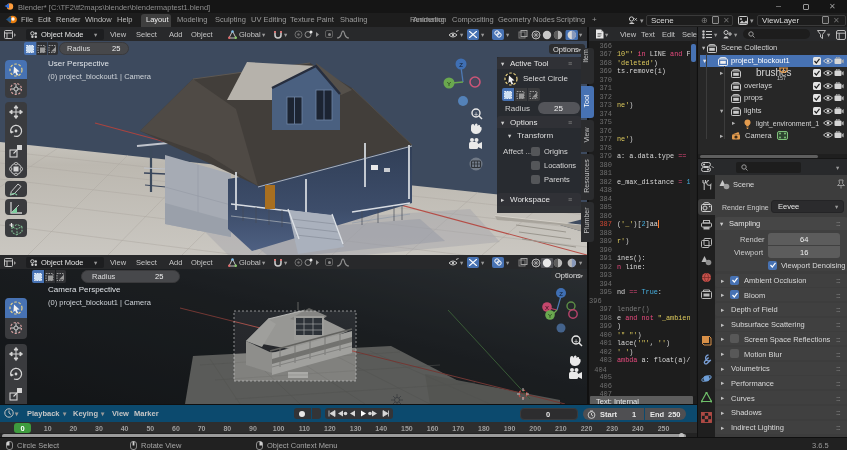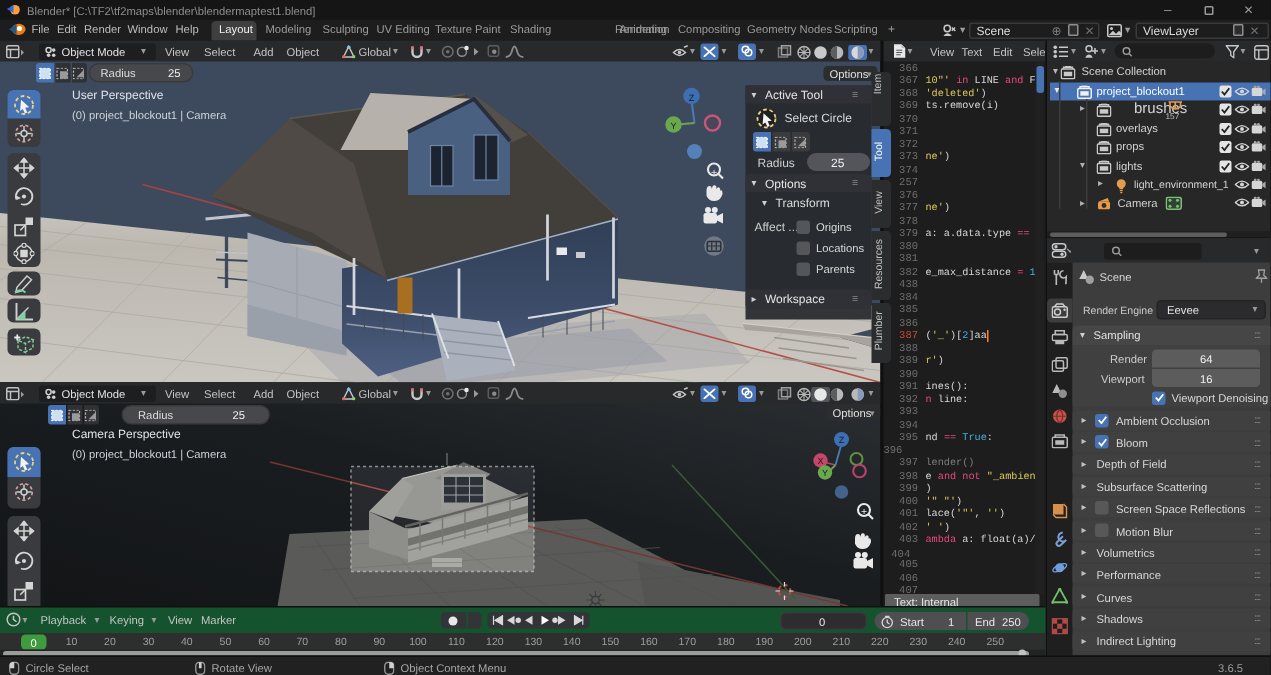--- a/index.html
+++ b/index.html
@@ -633,21 +633,21 @@
 <div class="ab" style="left:0;top:31.5px;width:23px;text-align:right;font-size:7px;line-height:8.5px;color:#6f6f6f;">368</div>
 <div class="ab" style="left:28px;top:31.5px;font-size:6.8px;line-height:8.5px;white-space:pre;"><span style="color:#dcc95c;">'deleted'</span><span style="color:#d8d8d8;">)</span></div>
 <div class="ab" style="left:0;top:40.0px;width:23px;text-align:right;font-size:7px;line-height:8.5px;color:#6f6f6f;">369</div>
 <div class="ab" style="left:28px;top:40.0px;font-size:6.8px;line-height:8.5px;white-space:pre;"><span style="color:#d8d8d8;">ts.remove(i)</span></div>
 <div class="ab" style="left:0;top:48.5px;width:23px;text-align:right;font-size:7px;line-height:8.5px;color:#6f6f6f;">370</div>
 <div class="ab" style="left:0;top:57.0px;width:23px;text-align:right;font-size:7px;line-height:8.5px;color:#6f6f6f;">371</div>
 <div class="ab" style="left:0;top:65.5px;width:23px;text-align:right;font-size:7px;line-height:8.5px;color:#6f6f6f;">372</div>
 <div class="ab" style="left:0;top:74.0px;width:23px;text-align:right;font-size:7px;line-height:8.5px;color:#6f6f6f;">373</div>
 <div class="ab" style="left:28px;top:74.0px;font-size:6.8px;line-height:8.5px;white-space:pre;"><span style="color:#dcc95c;">ne'</span><span style="color:#d8d8d8;">)</span></div>
 <div class="ab" style="left:0;top:82.5px;width:23px;text-align:right;font-size:7px;line-height:8.5px;color:#6f6f6f;">374</div>
-<div class="ab" style="left:0;top:91.0px;width:23px;text-align:right;font-size:7px;line-height:8.5px;color:#6f6f6f;">257</div>
+<div class="ab" style="left:0;top:91.0px;width:23px;text-align:right;font-size:7px;line-height:8.5px;color:#6f6f6f;">375</div>
 <div class="ab" style="left:0;top:99.5px;width:23px;text-align:right;font-size:7px;line-height:8.5px;color:#6f6f6f;">376</div>
 <div class="ab" style="left:0;top:108.0px;width:23px;text-align:right;font-size:7px;line-height:8.5px;color:#6f6f6f;">377</div>
 <div class="ab" style="left:28px;top:108.0px;font-size:6.8px;line-height:8.5px;white-space:pre;"><span style="color:#dcc95c;">ne'</span><span style="color:#d8d8d8;">)</span></div>
 <div class="ab" style="left:0;top:116.5px;width:23px;text-align:right;font-size:7px;line-height:8.5px;color:#6f6f6f;">378</div>
 <div class="ab" style="left:0;top:125.0px;width:23px;text-align:right;font-size:7px;line-height:8.5px;color:#6f6f6f;">379</div>
 <div class="ab" style="left:28px;top:125.0px;font-size:6.8px;line-height:8.5px;white-space:pre;"><span style="color:#d8d8d8;">a: a.data.type </span><span style="color:#e84a7e;">==</span></div>
 <div class="ab" style="left:0;top:133.5px;width:23px;text-align:right;font-size:7px;line-height:8.5px;color:#6f6f6f;">380</div>
 <div class="ab" style="left:0;top:142.0px;width:23px;text-align:right;font-size:7px;line-height:8.5px;color:#6f6f6f;">381</div>
 <div class="ab" style="left:0;top:150.5px;width:23px;text-align:right;font-size:7px;line-height:8.5px;color:#6f6f6f;">382</div>
 <div class="ab" style="left:28px;top:150.5px;font-size:6.8px;line-height:8.5px;white-space:pre;"><span style="color:#d8d8d8;">e_max_distance </span><span style="color:#e84a7e;">=</span><span style="color:#d8d8d8;"> </span><span style="color:#46aede;">10</span></div>
@@ -1050,21 +1050,21 @@
 <div class="ab" style="left:17px;top:246.8px;width:133px;height:13px;background:#404040;border-radius:2px;"></div>
 <div class="tx" style="left:23px;top:248.8px;font-size:6.5px;color:#c0c0c0;">▸</div>
 <div class="tx" style="left:33px;top:249.3px;font-size:7.5px;color:#d8d8d8;">Shadows</div>
 <div class="tx" style="left:138px;top:249.3px;font-size:7px;color:#8a8a8a;letter-spacing:-1px;">::::</div>
 <div class="ab" style="left:17px;top:261.5px;width:133px;height:13px;background:#404040;border-radius:2px;"></div>
 <div class="tx" style="left:23px;top:263.5px;font-size:6.5px;color:#c0c0c0;">▸</div>
 <div class="tx" style="left:33px;top:264.0px;font-size:7.5px;color:#d8d8d8;">Indirect Lighting</div>
 <div class="tx" style="left:138px;top:264.0px;font-size:7px;color:#8a8a8a;letter-spacing:-1px;">::::</div>
 </div>
 
-<div class="ab" style="left:0;top:404px;width:697px;height:33px;background:#14532d;border-top:1px solid #101010;overflow:hidden;">
+<div class="ab" style="left:0;top:404px;width:697px;height:33px;background:#0c4a6e;border-top:1px solid #101010;overflow:hidden;font-weight:bold;">
 <svg class="ab" style="left:4px;top:3px;" width="10" height="10" viewBox="0 0 10 10">
         <circle cx="5" cy="5" r="4.2" fill="none" stroke="#c5c5c5" stroke-width="1"></circle>
         <path d="M5 2.5 V5 L7 6.5" stroke="#c5c5c5" stroke-width="1" fill="none"></path>
       </svg>
 <div class="tx" style="left:15px;top:4px;font-size:6.5px;color:#9a9a9a;">▾</div>
 <div class="tx" style="left:27px;top:4px;font-size:7.5px;">Playback</div>
 <div class="tx" style="left:63px;top:4px;font-size:6.5px;color:#9a9a9a;">▾</div>
 <div class="tx" style="left:73px;top:4px;font-size:7.5px;">Keying</div>
 <div class="tx" style="left:101px;top:4px;font-size:6.5px;color:#9a9a9a;">▾</div>
 <div class="tx" style="left:112px;top:4px;font-size:7.5px;">View</div>

